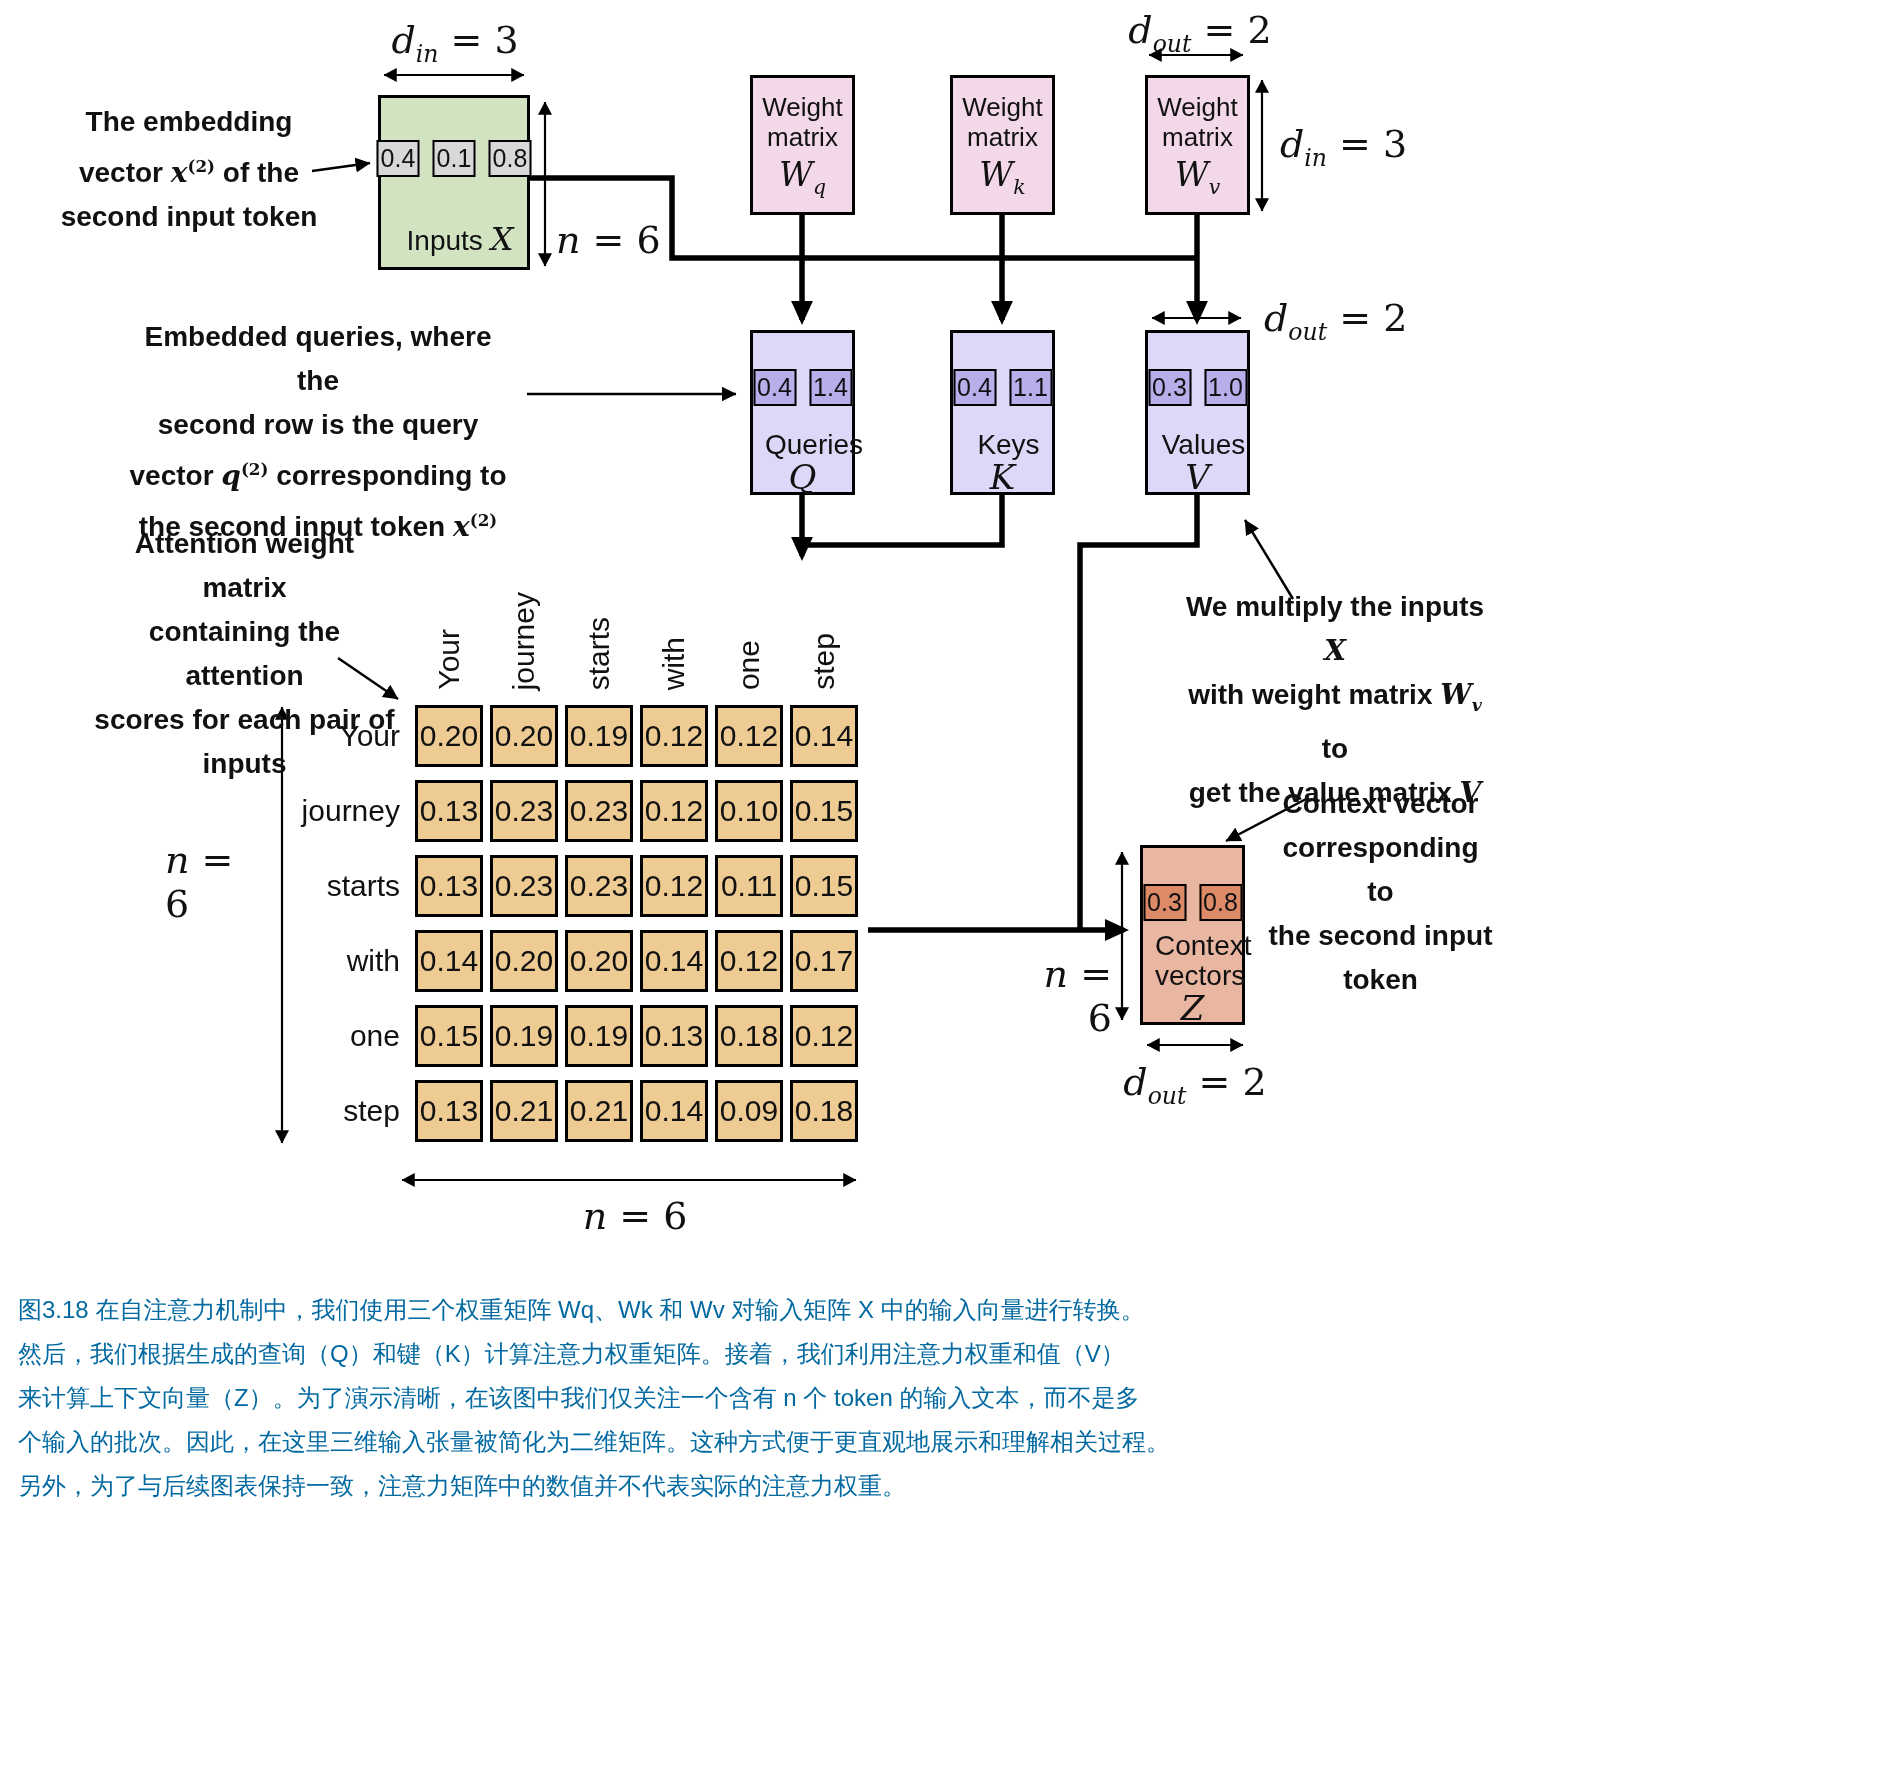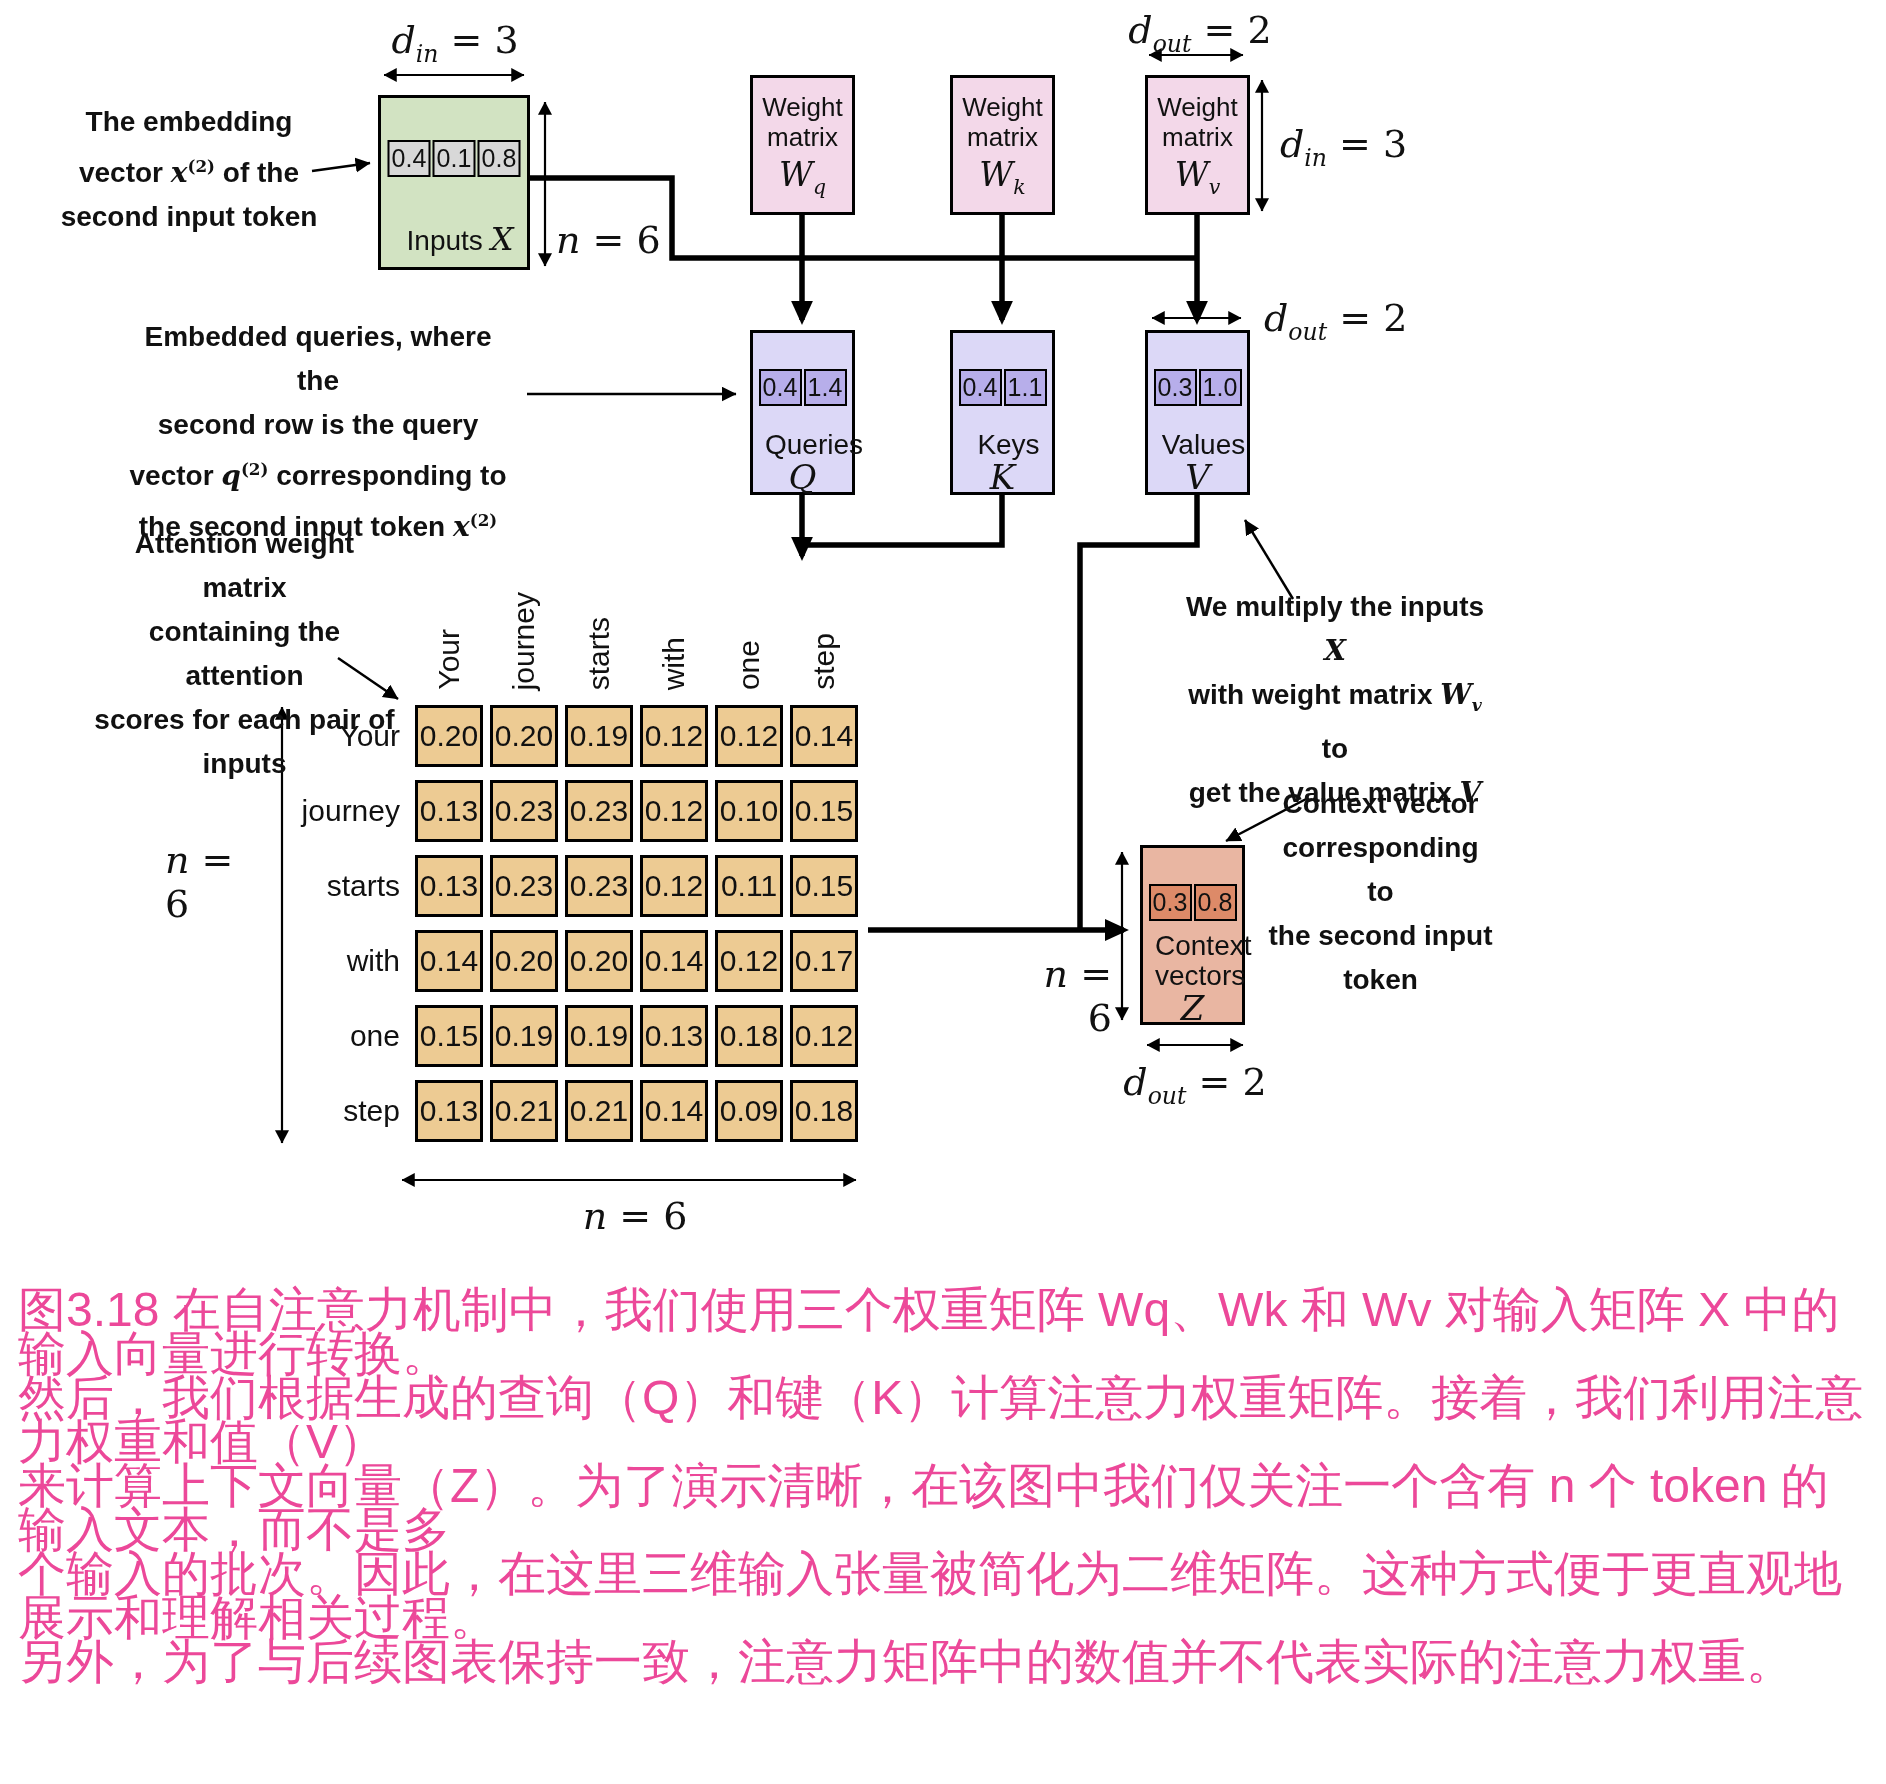--- a/index.html
+++ b/index.html
@@ -13,21 +13,21 @@
   .dline { stroke:#000; stroke-width:2.2; fill:none; }
 
   .bx { position:absolute; border:3px solid #000; box-sizing:border-box; z-index:2; }
   .ibox { left:378px; top:95px;  width:152px; height:175px; background:#d2e3c2; }
   .wbox { top:75px;  width:105px; height:140px; background:#f3d8e9;
           display:flex; flex-direction:column; align-items:center; padding-top:14px;
           font-size:26px; line-height:30px; }
   .qbox { top:330px; width:105px; height:165px; background:#dcd8f7; }
   .zbox { left:1140px; top:845px; width:105px; height:180px; background:#e9b6a2; }
 
-  .vrow { position:absolute; left:50%; transform:translateX(-50%); display:flex; gap:2px; }
+  .vrow { position:absolute; left:50%; transform:translateX(-50%); display:flex; gap:13px; }
   .vc { width:43px; height:37px; border:2.5px solid #000; box-sizing:border-box;
         display:flex; align-items:center; justify-content:center; font-size:25px; }
   .ic { background:#d8d8d8; }
   .qc { background:#b7aeea; }
   .zc { background:#dd8a68; }
 
   .blabel { position:absolute; left:12px; right:0; text-align:center; font-size:28px; }
   .bmath  { position:absolute; left:0; right:0; text-align:center; font-size:34px; }
   .wmath  { margin-top:8px; font-size:33px; }
 
@@ -50,21 +50,21 @@
               display:grid; grid-auto-rows:62px; row-gap:13px; }
   .rlab { display:flex; align-items:center; justify-content:flex-end; font-size:30px; }
 
   #att-grid { position:absolute; left:415px; top:705px; z-index:2;
               display:grid; grid-template-columns:repeat(6,68px); grid-auto-rows:62px;
               column-gap:7px; row-gap:13px; }
   .mcell { border:3px solid #000; background:#edcb93; box-sizing:border-box;
            display:flex; align-items:center; justify-content:center; font-size:30px; }
 
   #caption { position:absolute; left:18px; top:1288px; width:1852px; z-index:2;
-             font-size:48px; line-height:44px; color:#ec4899; }
+             font-size:24px; line-height:44px; color:#0369a1; }
 </style>
 </head>
 <body>
 
 <div class="page">
 
   <svg class="wires" width="1886" height="1784" viewBox="0 0 1886 1784">
     <defs>
       <marker id="mb" markerWidth="4.6" markerHeight="4.2" refX="3.5" refY="2" orient="auto" markerUnits="strokeWidth">
         <path d="M0,0 L4.4,2 L0,4 Z" fill="#000"></path>

